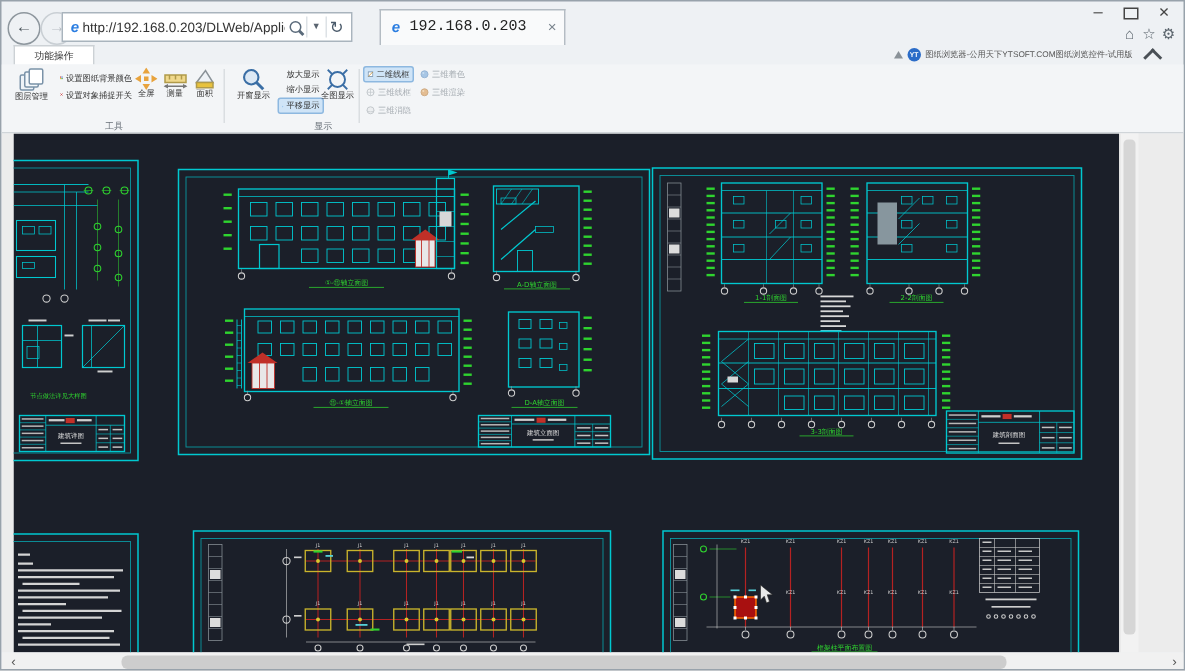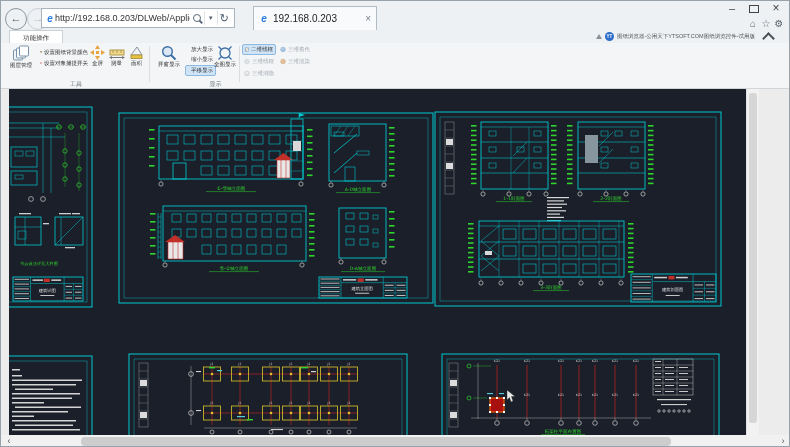--- a/index.html
+++ b/index.html
@@ -11,21 +11,21 @@
   .fwd{left:26px;top:7px;border:1px solid #c9cfd4;color:#b9bfc5;}
   .addrbar{left:40px;top:7px;width:194px;height:20px;background:#fff;border:1px solid #a9b4bd;display:flex;align-items:center;box-sizing:border-box;padding:0 3px;}
   .favicon{color:#2a7de1;font-weight:bold;font-style:italic;font-size:10px;width:10px;text-align:center;flex:0 0 auto;}
   .urltext{flex:1;font-size:9px;color:#333;white-space:nowrap;overflow:hidden;}
   .mag{width:6px;height:6px;border:1.5px solid #5a6a7a;border-radius:50%;position:relative;flex:0 0 auto;margin:0 3px;}
   .mag::after{content:"";position:absolute;width:4px;height:1.5px;background:#5a6a7a;transform:rotate(45deg);right:-3px;bottom:-1px;}
   .addrsep{width:1px;height:14px;background:#dde2e6;flex:0 0 auto;}
   .ddown{font-size:6px;color:#5a6470;padding:0 3px;flex:0 0 auto;}
   .refresh{font-size:11px;color:#4a5a6a;padding:0 2px;flex:0 0 auto;}
   .tab{left:252px;top:5px;width:124px;height:24px;background:#f9fafb;border:1px solid #b4bcc3;border-bottom:none;display:flex;align-items:center;box-sizing:border-box;padding:0 5px;gap:4px;}
-  .tabtitle{flex:1;font-size:10px;color:#222;white-space:nowrap;overflow:hidden;}
+  .tabtitle{flex:1;font-size:10px;color:#222;white-space:nowrap;overflow:hidden;font-family:Liberation Mono, monospace;}
   .tabclose{font-size:10px;color:#78828c;}
   .wb{top:0;width:22px;height:16px;text-align:center;line-height:15px;font-size:11px;color:#444;}
   .maxbox{display:inline-block;width:8px;height:6px;border:1px solid #444;margin-top:4px;}
   .qi{top:17px;font-size:10px;color:#5a646c;width:12px;text-align:center;}
   
   .ribbontab{left:8px;top:29px;width:54px;height:13px;background:#fff;border:1px solid #ccd1d5;border-bottom:none;font-size:6.5px;text-align:center;line-height:13px;color:#333;box-sizing:border-box;}
   .notice{right:34px;top:30px;height:11px;display:flex;align-items:center;gap:3px;font-size:5.5px;color:#555;}
   .tri-up{width:0;height:0;border-left:3px solid transparent;border-right:3px solid transparent;border-bottom:5px solid #8a9298;}
   .ytbadge{width:9px;height:9px;border-radius:50%;background:#2b6cc8;color:#fff;font-size:4.5px;font-weight:bold;text-align:center;line-height:9px;}
   .collapse{right:16px;top:33px;width:7px;height:7px;border-top:2px solid #4a5056;border-left:2px solid #4a5056;transform:rotate(45deg);}

